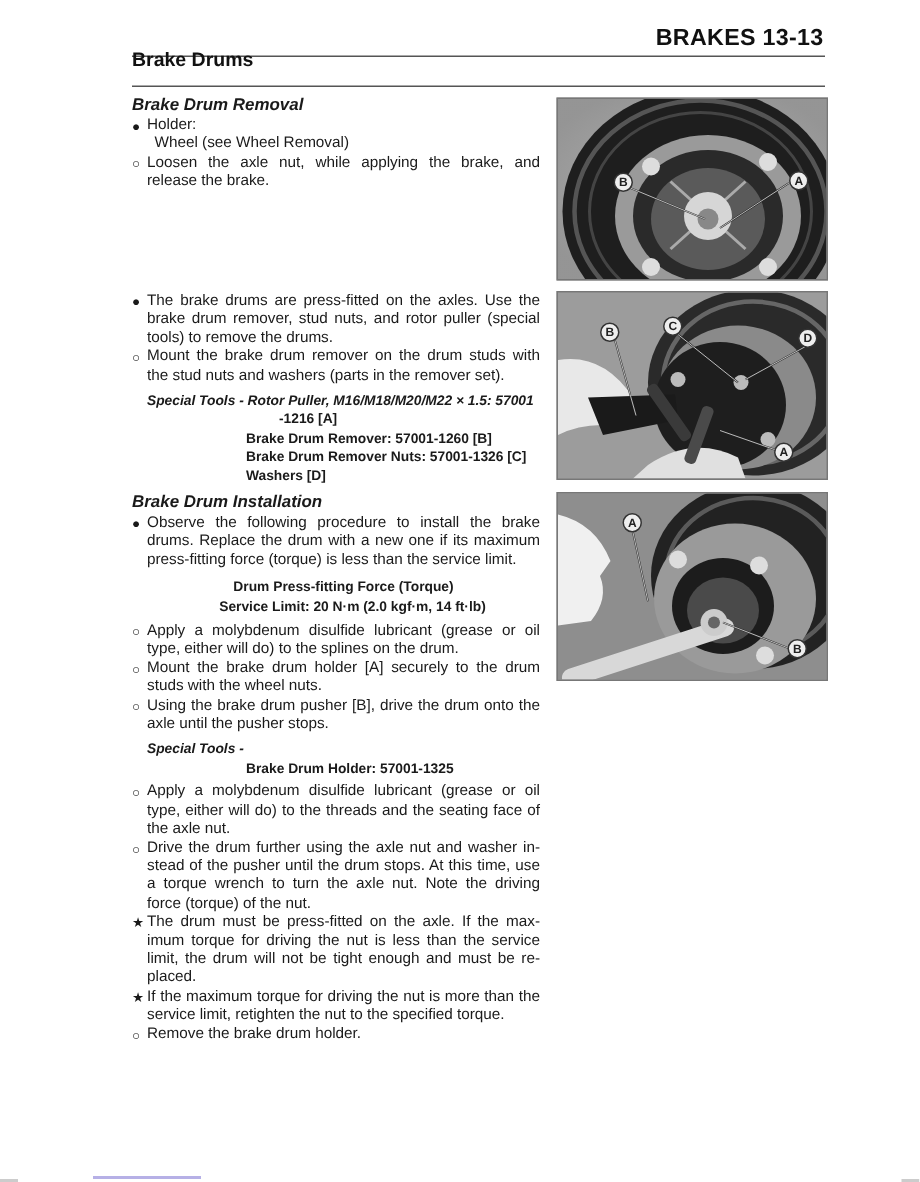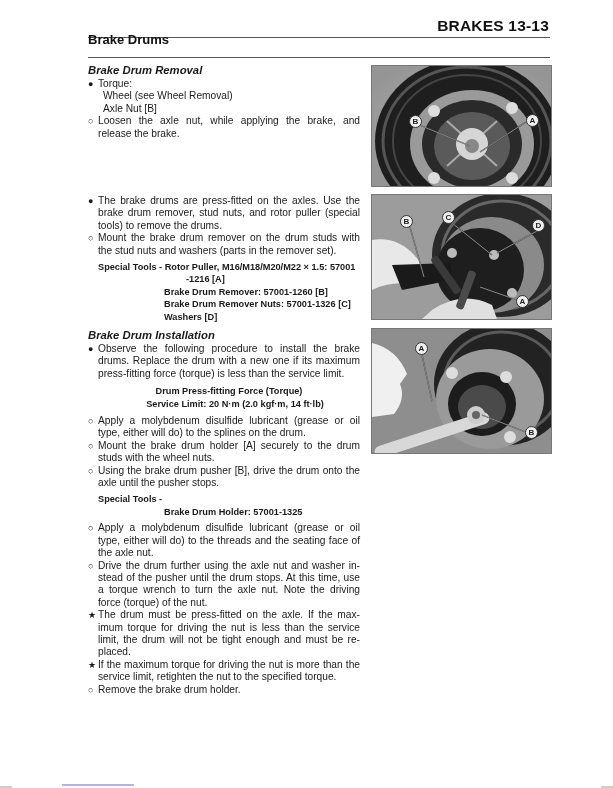--- a/index.html
+++ b/index.html
@@ -7,21 +7,21 @@
          font-family: "Liberation Sans", sans-serif; color: #1a1a1a; }
   .page-header { position: absolute; right: 64px; top: 17px; font-weight: bold; font-size: 15.5px; letter-spacing: 0.2px; color: #111; }
   .rule { position: absolute; left: 88px; width: 462px; height: 1px; background: #555; }
   .section-title { position: absolute; left: 88px; top: 32px; font-weight: bold; font-size: 13px; color: #111; }
   .col { position: absolute; left: 88px; width: 272px; font-size: 10.2px; line-height: 12.4px; }
   .sub { font-style: italic; font-size: 11.3px; line-height: 13px; margin: 0 0 1px 0; font-weight: bold; }
   .item { position: relative; padding-left: 10px; text-align: justify; }
   .item .mark { position: absolute; left: 0; top: 0; width: 10px; font-size: 9px; }
   .indent { padding-left: 15px; }
   .tools { font-weight: bold; font-size: 9.2px; line-height: 12.4px; margin: 4px 0 4px 10px; }
-  .tools .row { display: flex; }
+  .tools .row { display: flex; font-style: italic; }
   .tools .lbl { white-space: pre; }
   .tools .cont { padding-left: 87px; }
   .tools .cont2 { padding-left: 66px; }
   .spec { font-weight: bold; font-size: 9.2px; line-height: 12.4px; margin: 5px 0 5px 10px; text-align: center; }
   .spec .lim { padding-left: 12px; }
   .photo { position: absolute; left: 371px; width: 179px; border: 1px solid #777; overflow: hidden; background: #9a9a9a; }
   .callout { position: absolute; width: 11px; height: 11px; border-radius: 50%; border: 1.2px solid #333; background: #eee;
              font-size: 8px; font-weight: bold; line-height: 11px; text-align: center; color: #222; }
   .footer-link { position: absolute; left: 62px; top: 784px; width: 72px; height: 2px; background: #b6b0e6; }
   .corner-l { position: absolute; left: 0; top: 786px; width: 12px; height: 2px; background: #ccc; }
@@ -32,24 +32,23 @@
 
 <div class="page-header">BRAKES 13-13</div>
 <div class="rule" style="top:37px"></div>
 <div class="section-title">Brake Drums</div>
 <div class="rule" style="top:57px"></div>
 
 <div class="col" style="top:64px">
   <div class="sub">Brake Drum Removal</div>
   <div class="item">
     <span class="mark">●</span>
-    <span>Torque:</span>
+    <span>Holder:</span>
   </div>
   <div class="indent">Wheel (see Wheel Removal)</div>
-  <div class="indent">Axle Nut [B]</div>
   <div class="item">
     <span class="mark">○</span>
     <span>Loosen the axle nut, while applying the brake, and release the brake.</span>
   </div>
 </div>
 
 <div class="col" style="top:195px">
   <div class="item">
     <span class="mark">●</span>
     <span>The brake drums are press-fitted on the axles.  Use the brake drum remover, stud nuts, and rotor puller (special tools) to remove the drums.</span>

